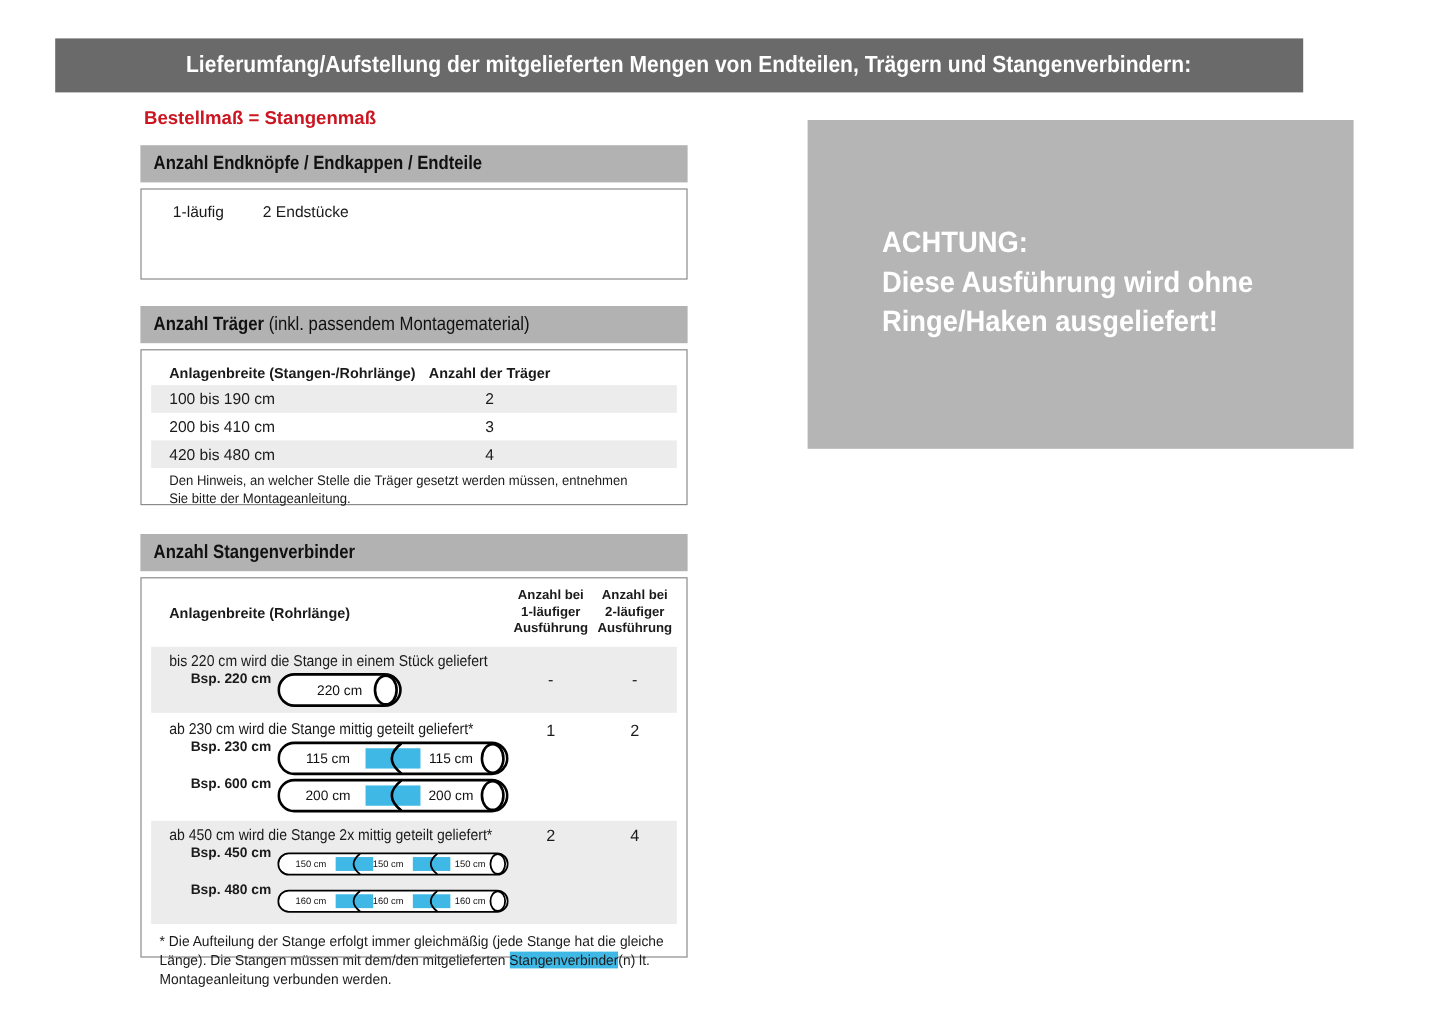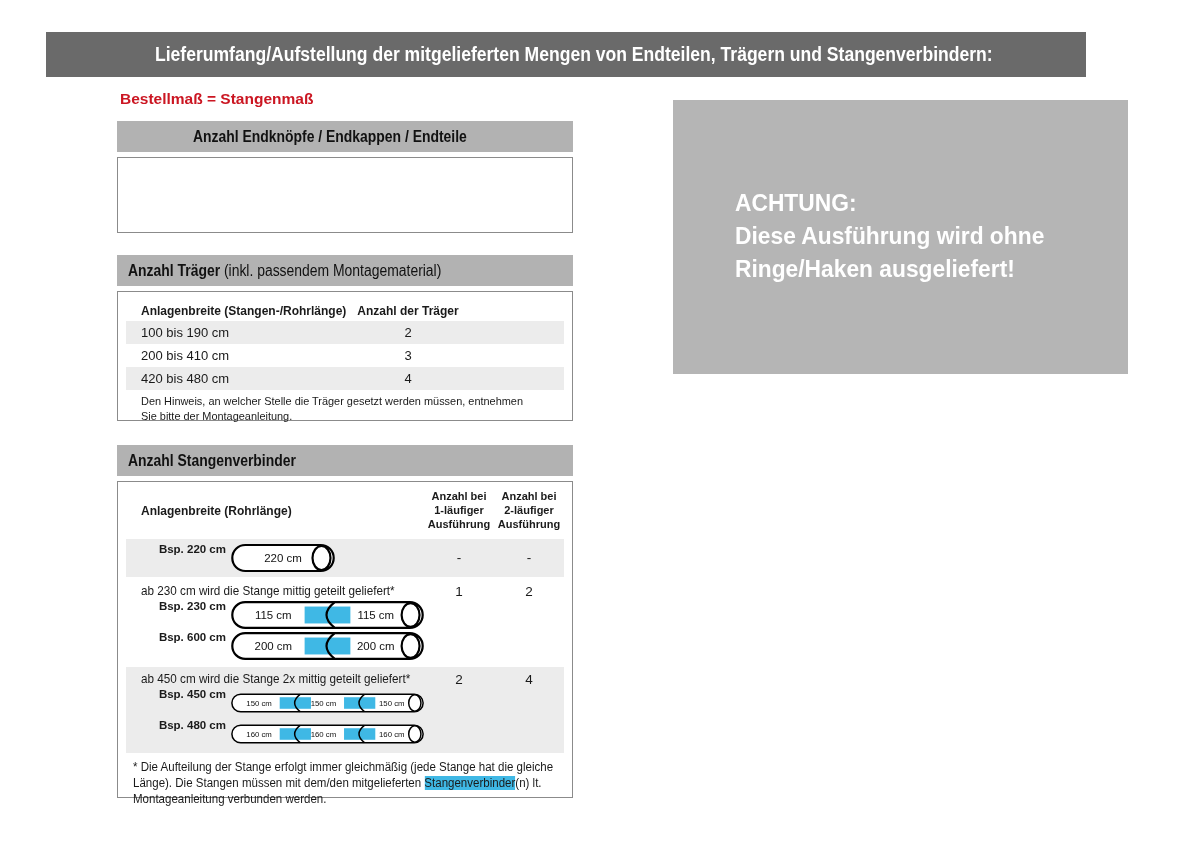--- a/index.html
+++ b/index.html
@@ -23,21 +23,21 @@
   .titlebar{position:absolute;left:46px;top:32px;width:1040px;height:45px;background:var(--title-bar-bg);text-align:right;}
   .titlebar span{display:inline-block;margin-left:11px;line-height:45px;color:#fff;font-size:19.5px;font-weight:bold;transform:scaleX(.9);transform-origin:0 50%;white-space:nowrap;}
 
   
   .subtitle{position:absolute;left:120px;top:90px;font-size:15.5px;font-weight:bold;color:var(--accent-red);}
 
   
   .secbar{position:absolute;left:117px;width:456px;height:31px;background:var(--section-bar-bg);}
   .secbar .txt{margin-left:11px;line-height:31px;font-size:16px;color:#111;transform:scaleX(.87);transform-origin:0 50%;display:inline-block;white-space:nowrap;}
   .secbar .b{font-weight:bold;}
-  #secbar1{top:121px;text-align:center;} #secbar2{top:255px;} #secbar3{top:445px;}
+  #secbar1{top:121px;} #secbar2{top:255px;} #secbar3{top:445px;}
 
   
   .box{position:absolute;left:117px;width:456px;background:#fff;border:1.5px solid var(--box-border);box-sizing:border-box;}
   #box1{top:157px;height:76px;}
   #box2{top:291px;height:130px;}
   #box3{top:481px;height:317px;}
 
   .stripe{background:var(--stripe-gray);}
 
   
@@ -86,20 +86,24 @@
     <span>Lieferumfang/Aufstellung der mitgelieferten Mengen von Endteilen, Trägern und Stangenverbindern:</span>
   </div>
 
   <div class="subtitle">Bestellmaß = Stangenmaß</div>
 
   <div class="secbar" id="secbar1">
     <span class="txt b">Anzahl Endknöpfe / Endkappen / Endteile</span>
   </div>
   <div class="box" id="box1">
     <div class="t1rows">
+      <div class="t1row">
+        <span>1-läufig</span>
+        <span>2 Endstücke</span>
+      </div>
     </div>
   </div>
 
   <div class="secbar" id="secbar2">
     <span class="txt"><span class="b">Anzahl Träger</span><span> (inkl. passendem Montagematerial)</span></span>
   </div>
   <div class="box" id="box2">
     <div class="t2grid t2header">
       <span class="c1">Anlagenbreite (Stangen-/Rohrlänge)</span>
       <span class="c2">Anzahl der Träger</span>
@@ -128,20 +132,21 @@
       <span class="ch2 pre-line">Anzahl bei
 1-läufiger
 Ausführung</span>
       <span class="ch2 pre-line">Anzahl bei
 2-läufiger
 Ausführung</span>
     </div>
 
     <div class="cgrid crow stripe">
       <div class="crow-main">
+        <div class="crow-heading"><span class="cond">bis 220 cm wird die Stange in einem Stück geliefert</span></div>
         <div class="rodline">
           <span class="rod-label">Bsp. 220 cm</span>
           <svg class="rod-svg" width="104" height="30" viewBox="0 0 104 30">
               <rect x="1.3" y="2" width="101.4" height="26" rx="13" ry="13" fill="#fff" stroke="#000" stroke-width="2.2"></rect>
               <ellipse cx="90.5" cy="15" rx="9" ry="12" fill="#fff" stroke="#000" stroke-width="2.2"></ellipse>
               <text x="52" y="19" text-anchor="middle" font-size="11.5" fill="#111" font-family="&quot;Liberation Sans&quot;,&quot;DejaVu Sans&quot;,sans-serif">220 cm</text>
             </svg>
         </div>
       </div>
       <div class="crow-count center">-</div>

